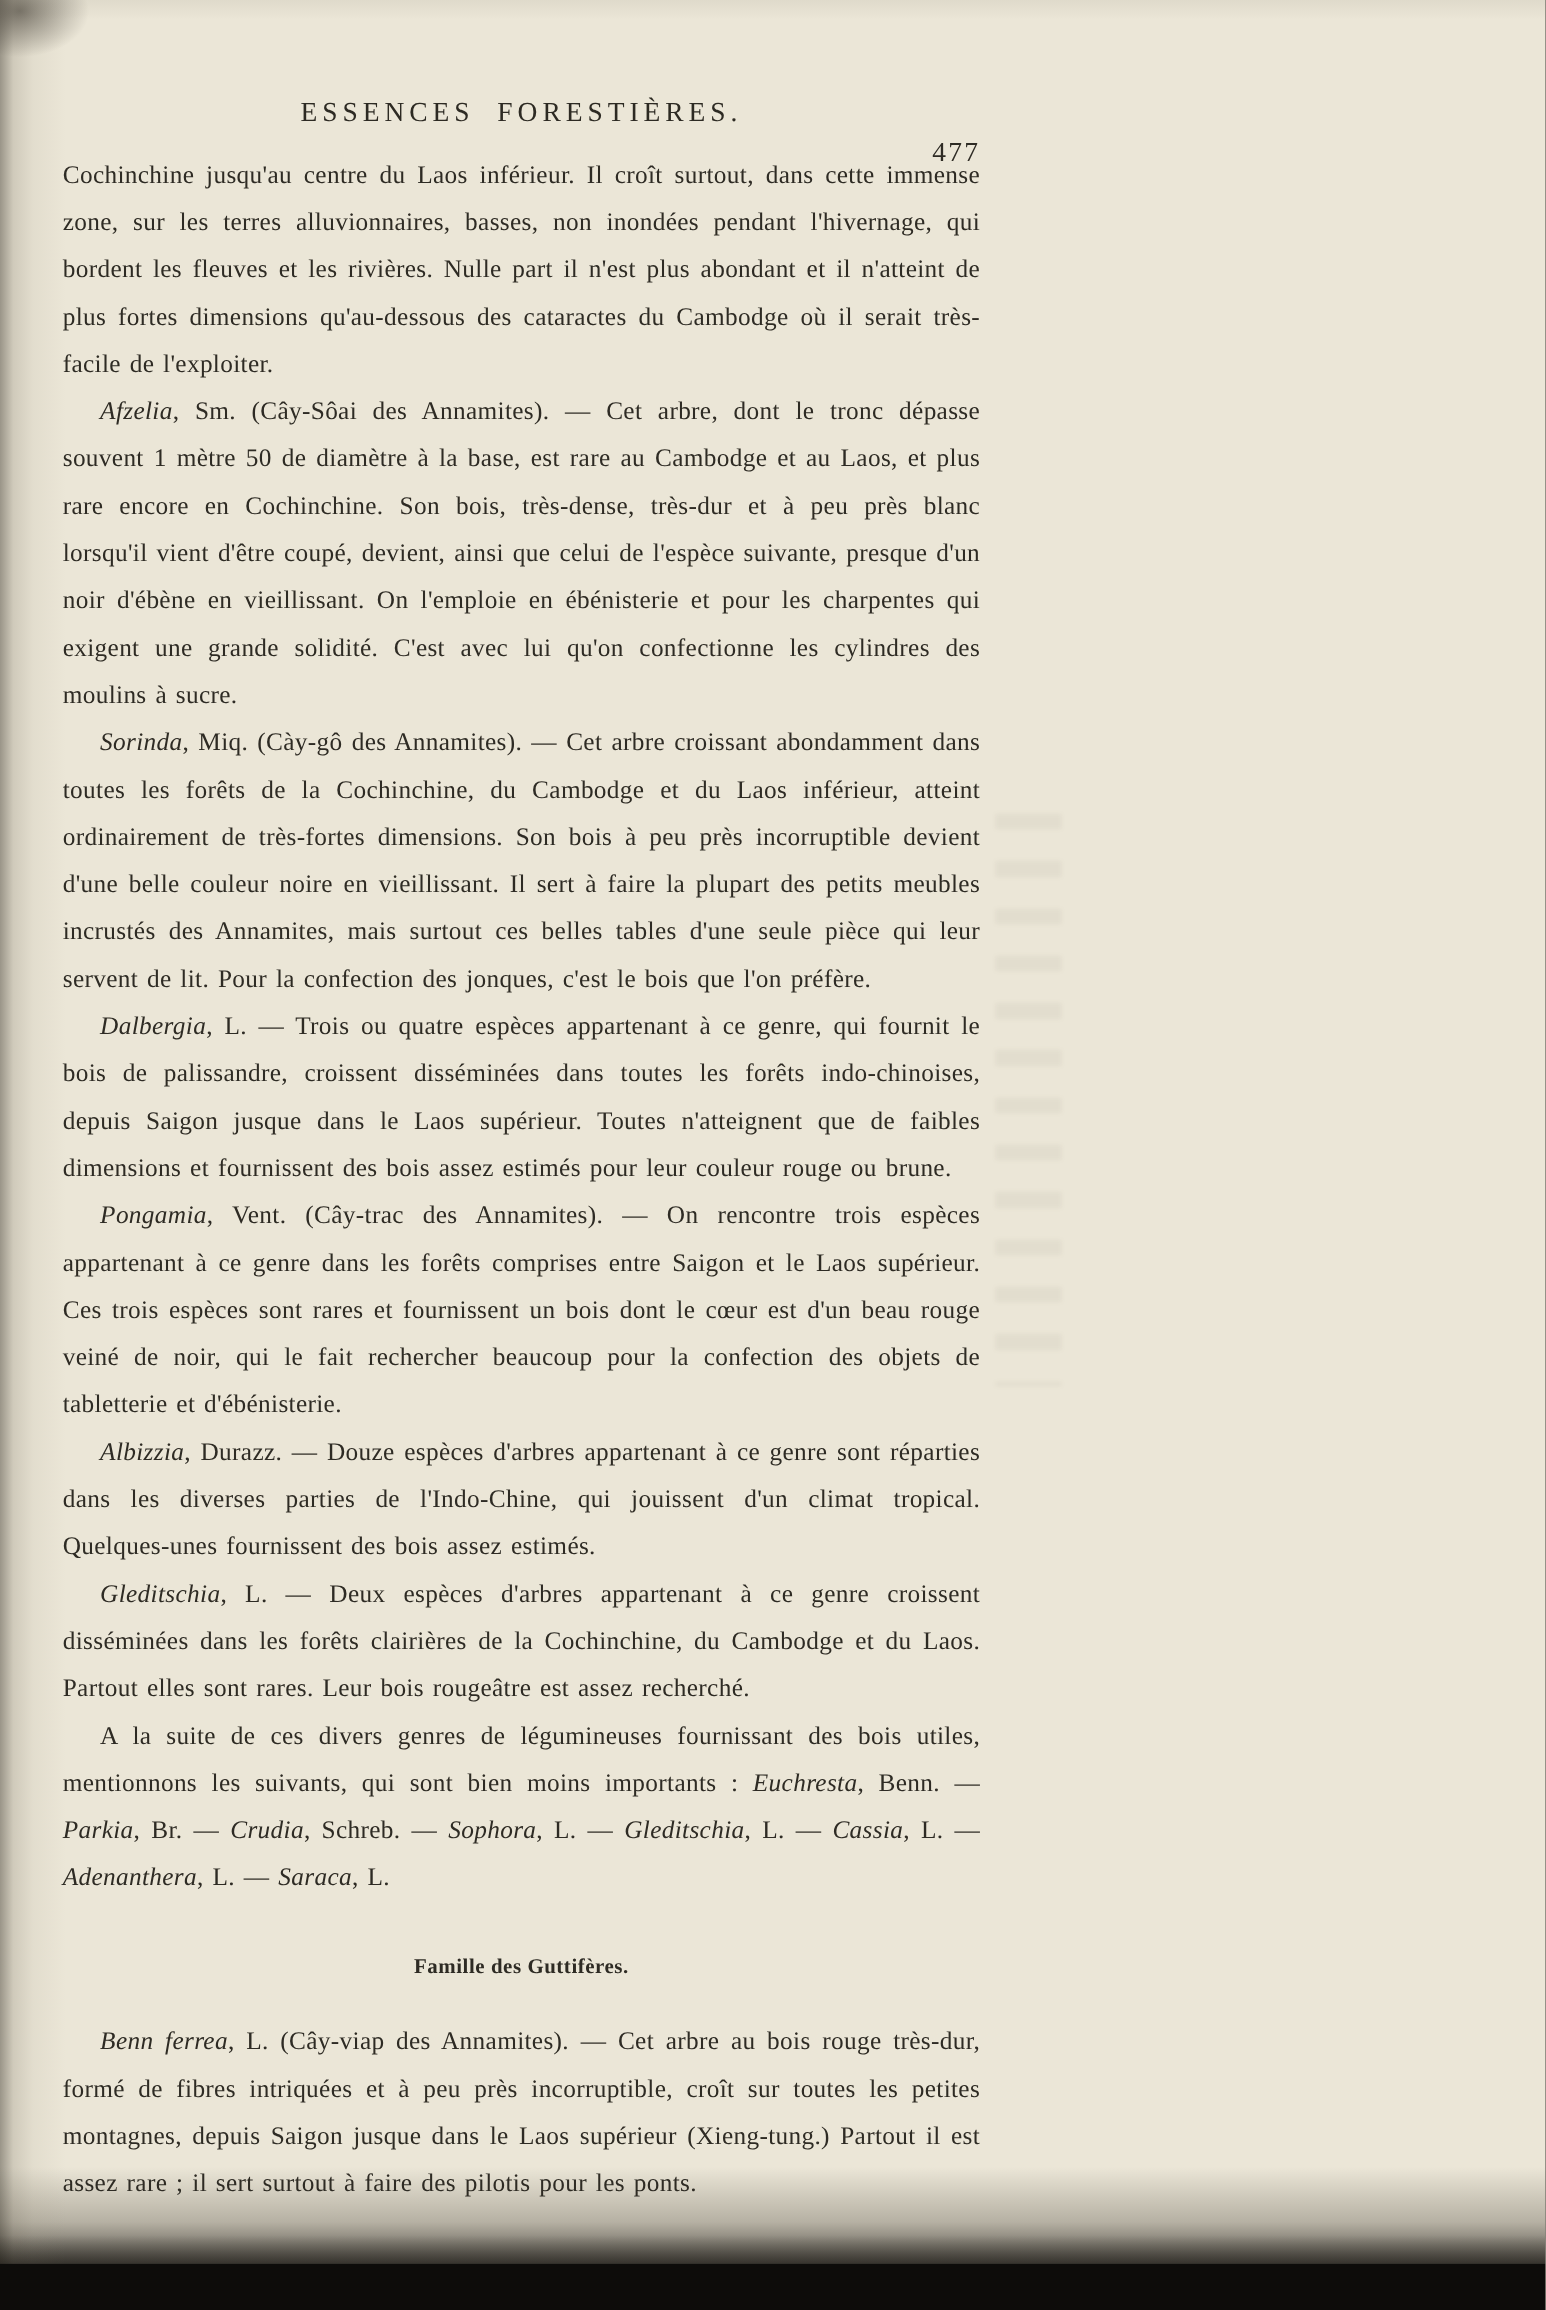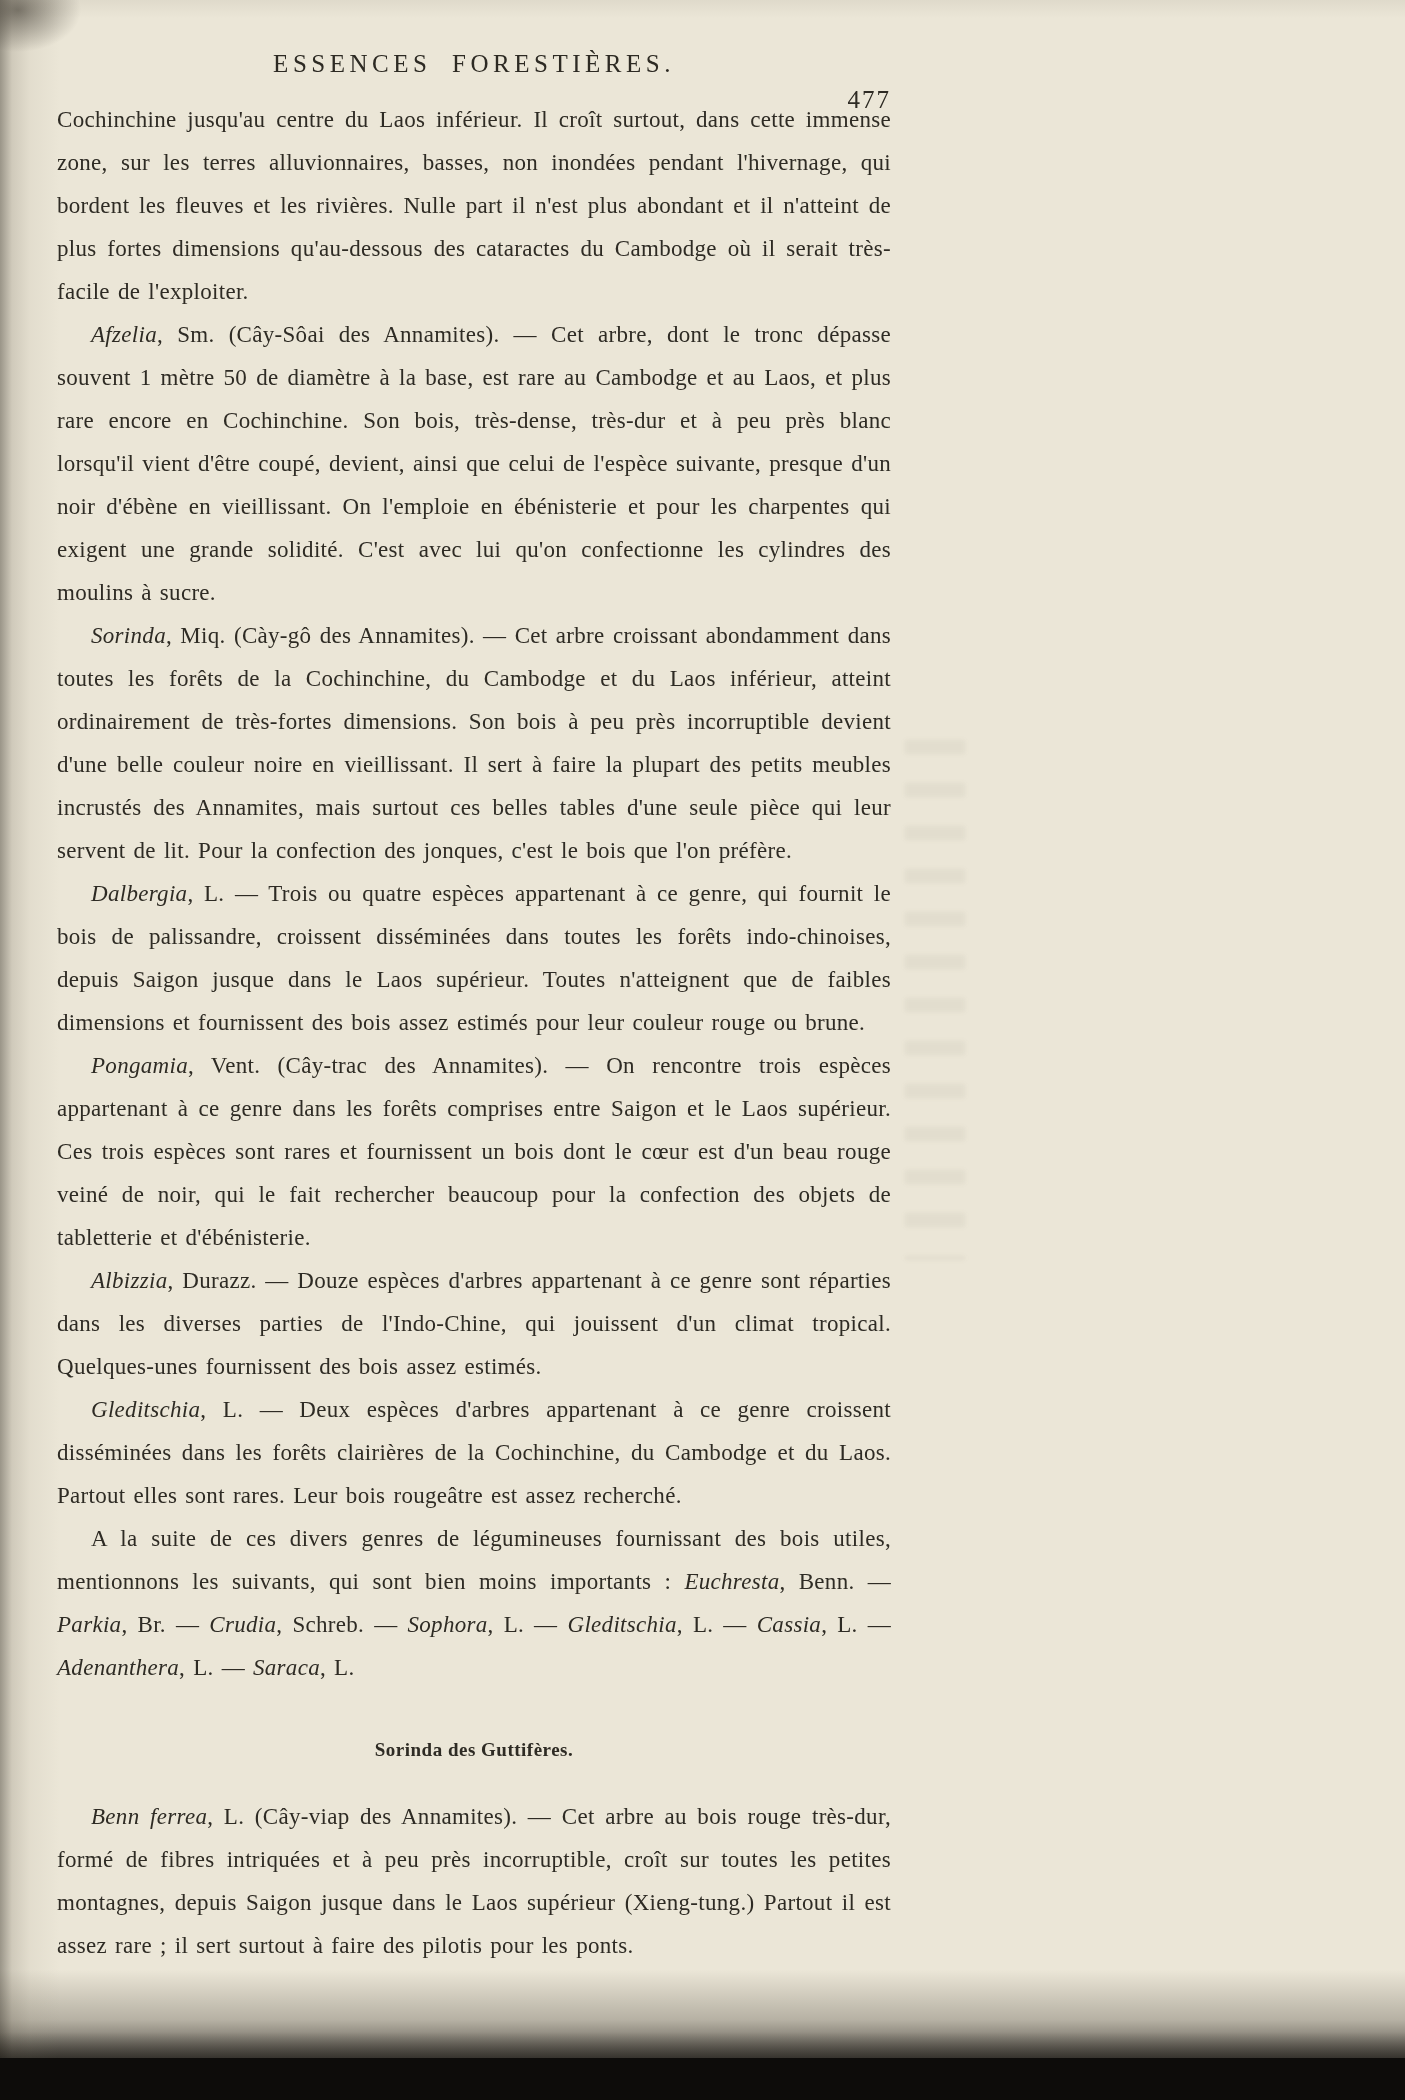--- a/index.html
+++ b/index.html
@@ -28,21 +28,21 @@
   }
   .bleed-ghost {
     position: absolute; left: 905px; top: 740px; width: 60px; height: 520px;
     background: repeating-linear-gradient(180deg, rgba(90,85,70,0.06) 0 14px, rgba(0,0,0,0) 14px 43px);
     filter: blur(2px);
   }
   .textcol {
     position: relative;
     width: 834px;
     margin-left: 57px;
-    padding-top: 50px;
+    padding-top: 89px;
   }
   .header {
     position: relative;
     height: 32px;
     margin-bottom: 16px;
   }
   .running-title {
     text-align: center;
     font-size: 25px;
     letter-spacing: 4.5px;
@@ -89,21 +89,21 @@
     <div class="body-text">
       <p><span>Cochinchine jusqu'au centre du Laos inférieur. Il croît surtout, dans cette immense zone, sur les terres alluvionnaires, basses, non inondées pendant l'hivernage, qui bordent les fleuves et les rivières. Nulle part il n'est plus abondant et il n'atteint de plus fortes dimensions qu'au-dessous des cataractes du Cambodge où il serait très-facile de l'exploiter.</span></p>
       <p class="ind"><span class="it">Afzelia</span><span>, Sm. (Cây-Sôai des Annamites). — Cet arbre, dont le tronc dépasse souvent 1 mètre 50 de diamètre à la base, est rare au Cambodge et au Laos, et plus rare encore en Cochinchine. Son bois, très-dense, très-dur et à peu près blanc lorsqu'il vient d'être coupé, devient, ainsi que celui de l'espèce suivante, presque d'un noir d'ébène en vieillissant. On l'emploie en ébénisterie et pour les charpentes qui exigent une grande solidité. C'est avec lui qu'on confectionne les cylindres des moulins à sucre.</span></p>
       <p class="ind"><span class="it">Sorinda</span><span>, Miq. (Cày-gô des Annamites). — Cet arbre croissant abondamment dans toutes les forêts de la Cochinchine, du Cambodge et du Laos inférieur, atteint ordinairement de très-fortes dimensions. Son bois à peu près incorruptible devient d'une belle couleur noire en vieillissant. Il sert à faire la plupart des petits meubles incrustés des Annamites, mais surtout ces belles tables d'une seule pièce qui leur servent de lit. Pour la confection des jonques, c'est le bois que l'on préfère.</span></p>
       <p class="ind"><span class="it">Dalbergia</span><span>, L. — Trois ou quatre espèces appartenant à ce genre, qui fournit le bois de palissandre, croissent disséminées dans toutes les forêts indo-chinoises, depuis Saigon jusque dans le Laos supérieur. Toutes n'atteignent que de faibles dimensions et fournissent des bois assez estimés pour leur couleur rouge ou brune.</span></p>
       <p class="ind"><span class="it">Pongamia</span><span>, Vent. (Cây-trac des Annamites). — On rencontre trois espèces appartenant à ce genre dans les forêts comprises entre Saigon et le Laos supérieur. Ces trois espèces sont rares et fournissent un bois dont le cœur est d'un beau rouge veiné de noir, qui le fait rechercher beaucoup pour la confection des objets de tabletterie et d'ébénisterie.</span></p>
       <p class="ind"><span class="it">Albizzia</span><span>, Durazz. — Douze espèces d'arbres appartenant à ce genre sont réparties dans les diverses parties de l'Indo-Chine, qui jouissent d'un climat tropical. Quelques-unes fournissent des bois assez estimés.</span></p>
       <p class="ind"><span class="it">Gleditschia</span><span>, L. — Deux espèces d'arbres appartenant à ce genre croissent disséminées dans les forêts clairières de la Cochinchine, du Cambodge et du Laos. Partout elles sont rares. Leur bois rougeâtre est assez recherché.</span></p>
       <p class="ind"><span>A la suite de ces divers genres de légumineuses fournissant des bois utiles, mentionnons les suivants, qui sont bien moins importants : </span><span class="it">Euchresta</span><span>, Benn. — </span><span class="it">Parkia</span><span>, Br. — </span><span class="it">Crudia</span><span>, Schreb. — </span><span class="it">Sophora</span><span>, L. — </span><span class="it">Gleditschia</span><span>, L. — </span><span class="it">Cassia</span><span>, L. — </span><span class="it">Adenanthera</span><span>, L. — </span><span class="it">Saraca</span><span>, L.</span></p>
 
-      <h3 class="section-heading">Sorinda des Guttifères.</h3>
+      <h3 class="section-heading">Famille des Guttifères.</h3>
 
       <p class="ind"><span class="it">Benn ferrea</span><span>, L. (Cây-viap des Annamites). — Cet arbre au bois rouge très-dur, formé de fibres intriquées et à peu près incorruptible, croît sur toutes les petites montagnes, depuis Saigon jusque dans le Laos supérieur (Xieng-tung.) Partout il est assez rare ; il sert surtout à faire des pilotis pour les ponts.</span></p>
     </div>
   </div>
 
   <div class="bottom-shadow"></div>
   <div class="bottom-band"></div>
 </div>
 
 </body></html>

